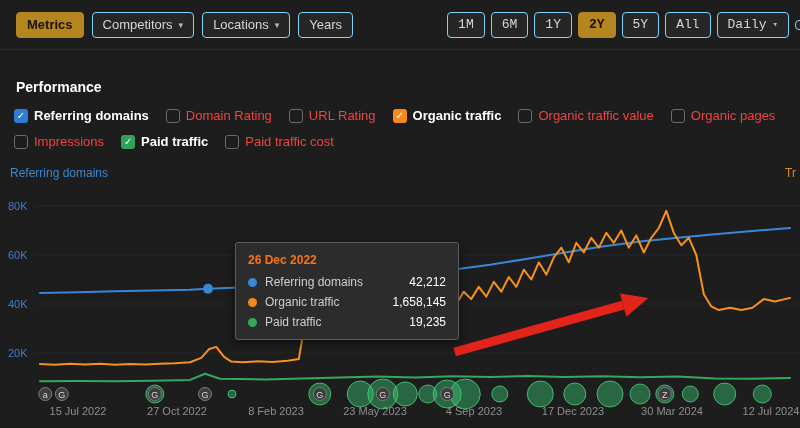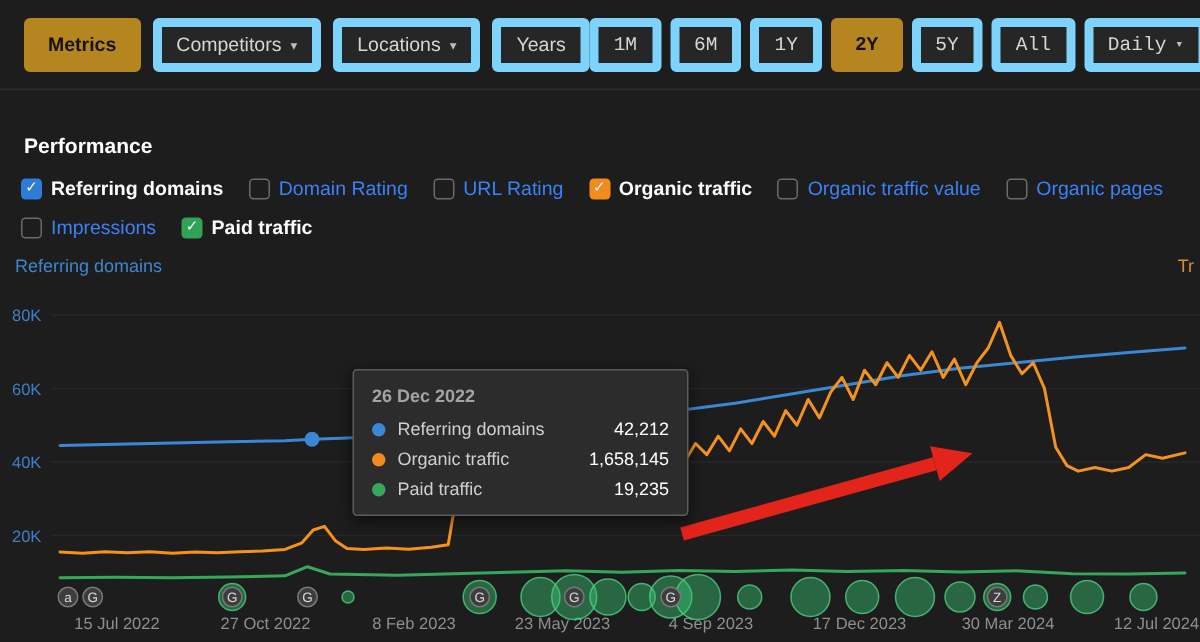--- a/index.html
+++ b/index.html
@@ -8,46 +8,46 @@
     background:#1d1d1d;color:#ddd;
     font-family:"Liberation Sans","DejaVu Sans",sans-serif;
   }
   .app{display:flex;flex-direction:column;height:428px;}
   
   .toolbar{display:flex;justify-content:space-between;align-items:center;
     padding:12px 0 11px 16px;border-bottom:1px solid #2c2c2c;}
   .toolbar-group{display:flex;gap:8px;align-items:center;}
   .toolbar-group.right{gap:6px;font-family:Liberation Mono, monospace;}
   .btn{display:inline-flex;align-items:center;gap:6px;background:#262626;
-    border:6px solid #7dd3fc;color:#d6d6d6;font-size:13px;line-height:16px;
+    border:1px solid #7dd3fc;color:#d6d6d6;font-size:13px;line-height:16px;
     padding:4px 10px;border-radius:4px;cursor:pointer;white-space:nowrap;
     font-family:inherit;}
   .btn.active{background:#b5861f;border-color:#b5861f;color:#1a1200;font-weight:bold;}
   .btn .caret{font-size:9px;opacity:.85;}
   .btn.partial{width:7px;padding:4px 2px;border-radius:4px 0 0 4px;margin-right:-2px;}
   
   .section-title{font-size:14px;font-weight:bold;color:#fff;margin:29px 16px 13px 16px;}
   .metric-row{display:flex;gap:17px;margin:0 14px 11px 14px;align-items:center;flex-wrap:nowrap;}
-  .metric{display:flex;gap:6px;align-items:center;font-size:13px;color:#3b82f6;cursor:pointer;white-space:nowrap;}
+  .metric{display:flex;gap:6px;align-items:center;font-size:13px;color:#ef4444;cursor:pointer;white-space:nowrap;}
   .metric.checked{color:#ffffff;font-weight:bold;}
   .checkbox{width:14px;height:14px;border-radius:3px;border:1px solid #6b6b6b;
     box-sizing:border-box;display:flex;align-items:center;justify-content:center;
     font-size:10px;color:#fff;background:transparent;flex:none;font-weight:bold;}
   .checkbox.checked{border:none;}
   
   .chart-section{margin-top:auto;}
   .chart-header{display:flex;justify-content:space-between;padding:0 4px 0 10px;font-size:12px;margin-bottom:2px;}
   .axis-label.left{color:#3e86cf;}
   .axis-label.right{color:#e08a2e;}
   .chart-wrap{position:relative;}
   svg{display:block;font-family:inherit;}
   .tooltip{position:absolute;left:235px;top:60px;width:198px;background:#2c2c2c;
     border:1px solid #5c5c5c;border-radius:3px;padding:10px 12px;
     box-shadow:0 3px 10px rgba(0,0,0,.55);}
-  .tooltip-title{font-weight:bold;color:#a3a3a3;font-size:12px;margin-bottom:8px;}
+  .tooltip-title{font-weight:bold;color:#f97316;font-size:12px;margin-bottom:8px;}
   .t-row{display:flex;align-items:center;gap:8px;font-size:12px;color:#cfcfcf;margin-top:6px;}
   .t-row .dot{width:9px;height:9px;border-radius:50%;flex:none;}
   .t-row .lbl{flex:1;}
   .t-row .val{color:#fff;}
 </style>
 </head>
 <body>
 
 <div class="app">
 
@@ -124,20 +124,24 @@
       </div>
     </div>
   <div class="metric-row" id="metrics-row-2">
       <div class="metric">
         <span class="checkbox"></span>
         <span>Impressions</span>
       </div>
       <div class="metric checked">
         <span class="checkbox checked" style="background: rgb(48, 163, 86);">✓</span>
         <span>Paid traffic</span>
+      </div>
+      <div class="metric">
+        <span class="checkbox"></span>
+        <span>Paid traffic cost</span>
       </div>
     </div>
 
   <div class="chart-section">
     <div class="chart-header">
       <span class="axis-label left">Referring domains</span>
       <span class="axis-label right">Tr</span>
     </div>
     <div class="chart-wrap">
       <svg id="chart-svg" width="800" height="246">

